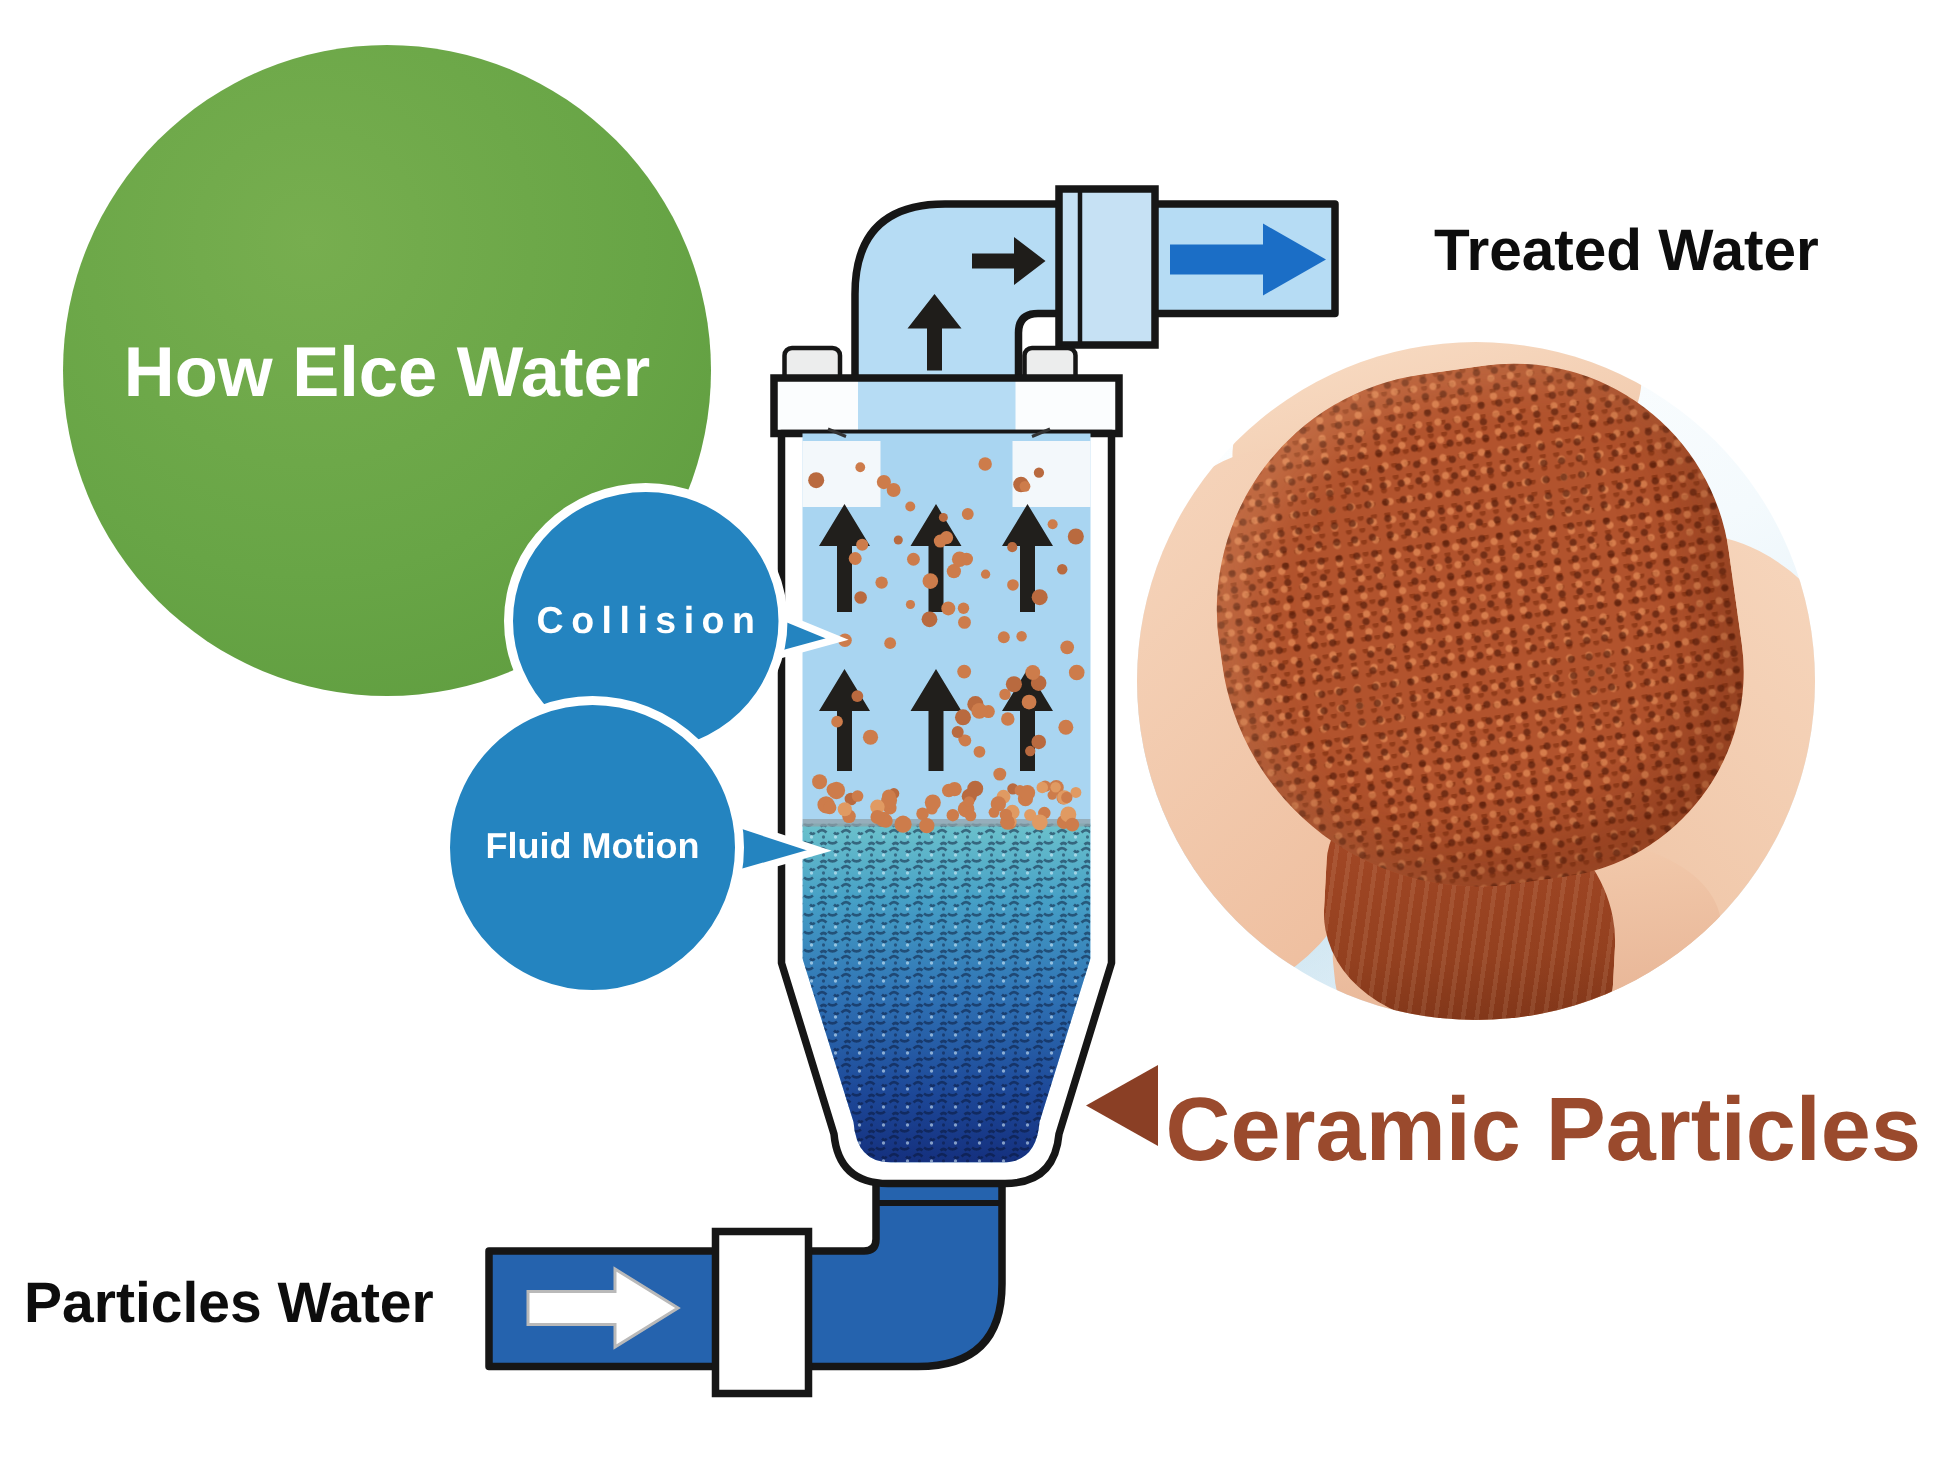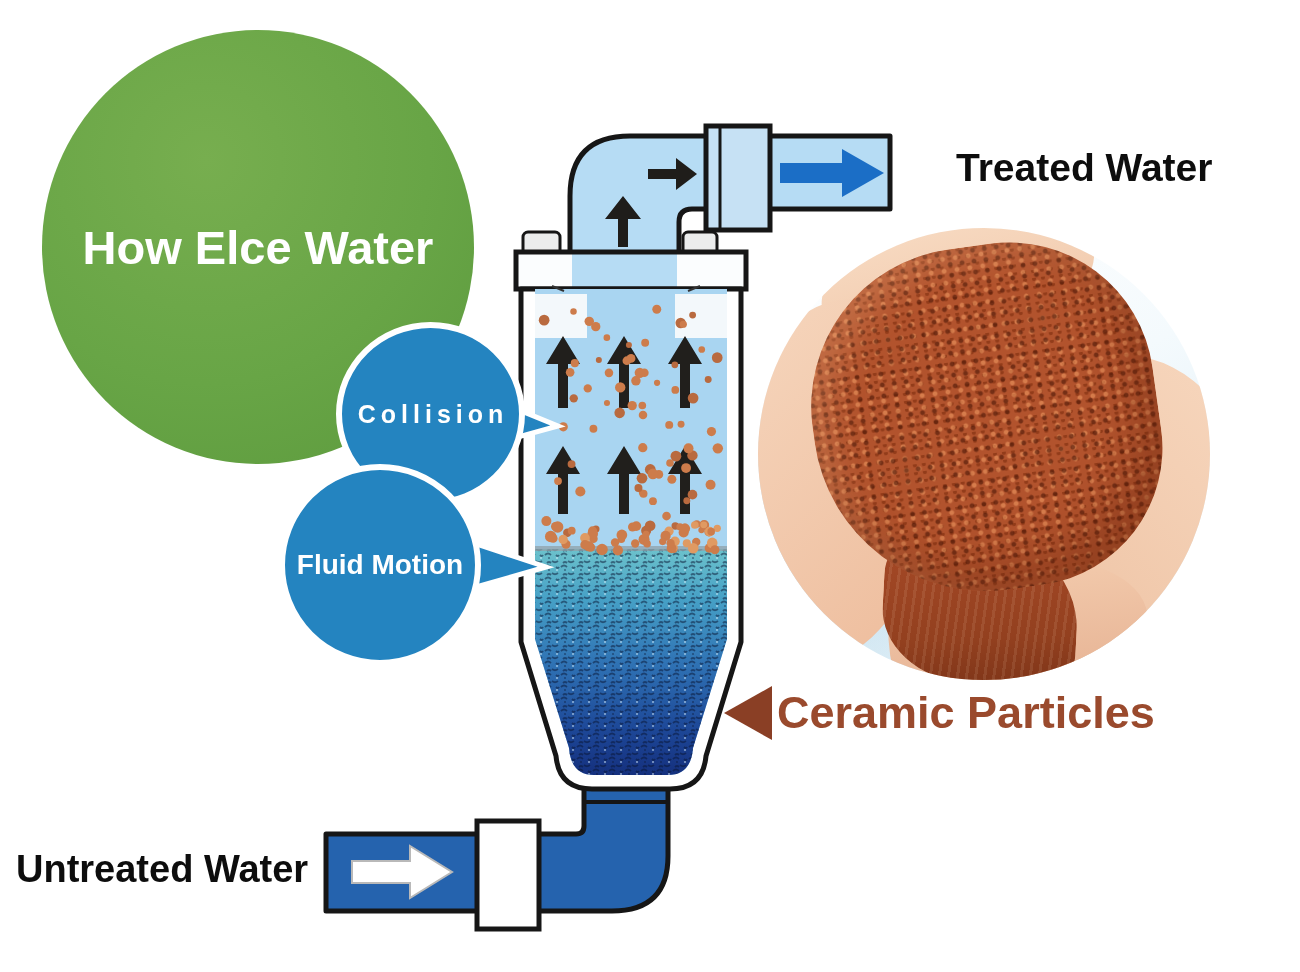--- a/index.html
+++ b/index.html
@@ -10,33 +10,33 @@
   .title-circle{position:absolute;left:42px;top:30px;width:432px;height:434px;border-radius:50%;
     background:radial-gradient(circle at 38% 30%, #77ae4f 0%, #68a546 55%, #5c9a3d 100%);
     display:flex;align-items:center;justify-content:center;z-index:5;}
   .title-circle span{color:#ffffff;font-size:47px;font-weight:bold;white-space:nowrap;}
 
   
   .bubble{position:absolute;border-radius:50%;background:#2484c0;border:6px solid #ffffff;
     display:flex;align-items:center;justify-content:center;color:#ffffff;font-weight:bold;
     z-index:40;white-space:nowrap;}
   .bubble-collision{left:336px;top:322px;width:172px;height:172px;font-size:25px;letter-spacing:5px;padding-left:5px;box-sizing:content-box;}
-  .bubble-fluid{left:279px;top:464px;width:190px;height:190px;font-size:28px;}
+  .bubble-fluid{left:294px;top:464px;width:190px;height:190px;font-size:24px;}
 
   .tails{position:absolute;left:0;top:0;z-index:35;pointer-events:none;}
   .apparatus{position:absolute;left:0;top:0;z-index:10;pointer-events:none;}
 
   
   .lbl{position:absolute;font-weight:bold;color:#0d0d0d;z-index:50;white-space:nowrap;}
   .lbl-treated{left:908px;top:146px;font-size:39px;margin-left:48px;}
   .lbl-untreated{left:16px;top:848px;font-size:38px;}
   .ceramic{position:absolute;left:724px;top:686px;display:flex;align-items:center;z-index:50;}
   .ceramic .tri{width:0;height:0;border-top:27px solid transparent;border-bottom:27px solid transparent;
     border-right:48px solid #8a3f25;margin-right:5px;}
-  .ceramic .txt{font-size:45px;font-weight:bold;color:#9a4a2d;white-space:nowrap;}
+  .ceramic .txt{font-size:60px;font-weight:bold;color:#9a4a2d;white-space:nowrap;margin-top:32px;}
 
   
   .photo{position:absolute;left:758px;top:228px;width:452px;height:452px;border-radius:50%;
     overflow:hidden;z-index:20;}
   .ph-bg{position:absolute;inset:0;
     background:radial-gradient(circle at 14% 68%, #b7d8ea 0%, rgba(183,216,234,0) 38%),
                linear-gradient(155deg,#ffffff 0%,#f4fafd 45%,#d7eaf4 100%);}
   .hand{position:absolute;}
   .hand-topleft{left:60px;top:-30px;width:280px;height:160px;transform:rotate(-16deg);
     background:linear-gradient(180deg,#f8dcc4,#f0c6a8);border-radius:50%;}
@@ -268,19 +268,19 @@
   </svg>
 
   <div class="bubble bubble-collision">
     <span>Collision</span>
   </div>
   <div class="bubble bubble-fluid">
     <span>Fluid Motion</span>
   </div>
 
   <div class="lbl lbl-treated">Treated Water</div>
-  <div class="lbl lbl-untreated">Untreated Water</div>
+  <div class="lbl lbl-untreated">Particles Water</div>
   <div class="ceramic">
     <div class="tri"></div>
     <div class="txt">Ceramic Particles</div>
   </div>
 
 </div>
 
 </body></html>

